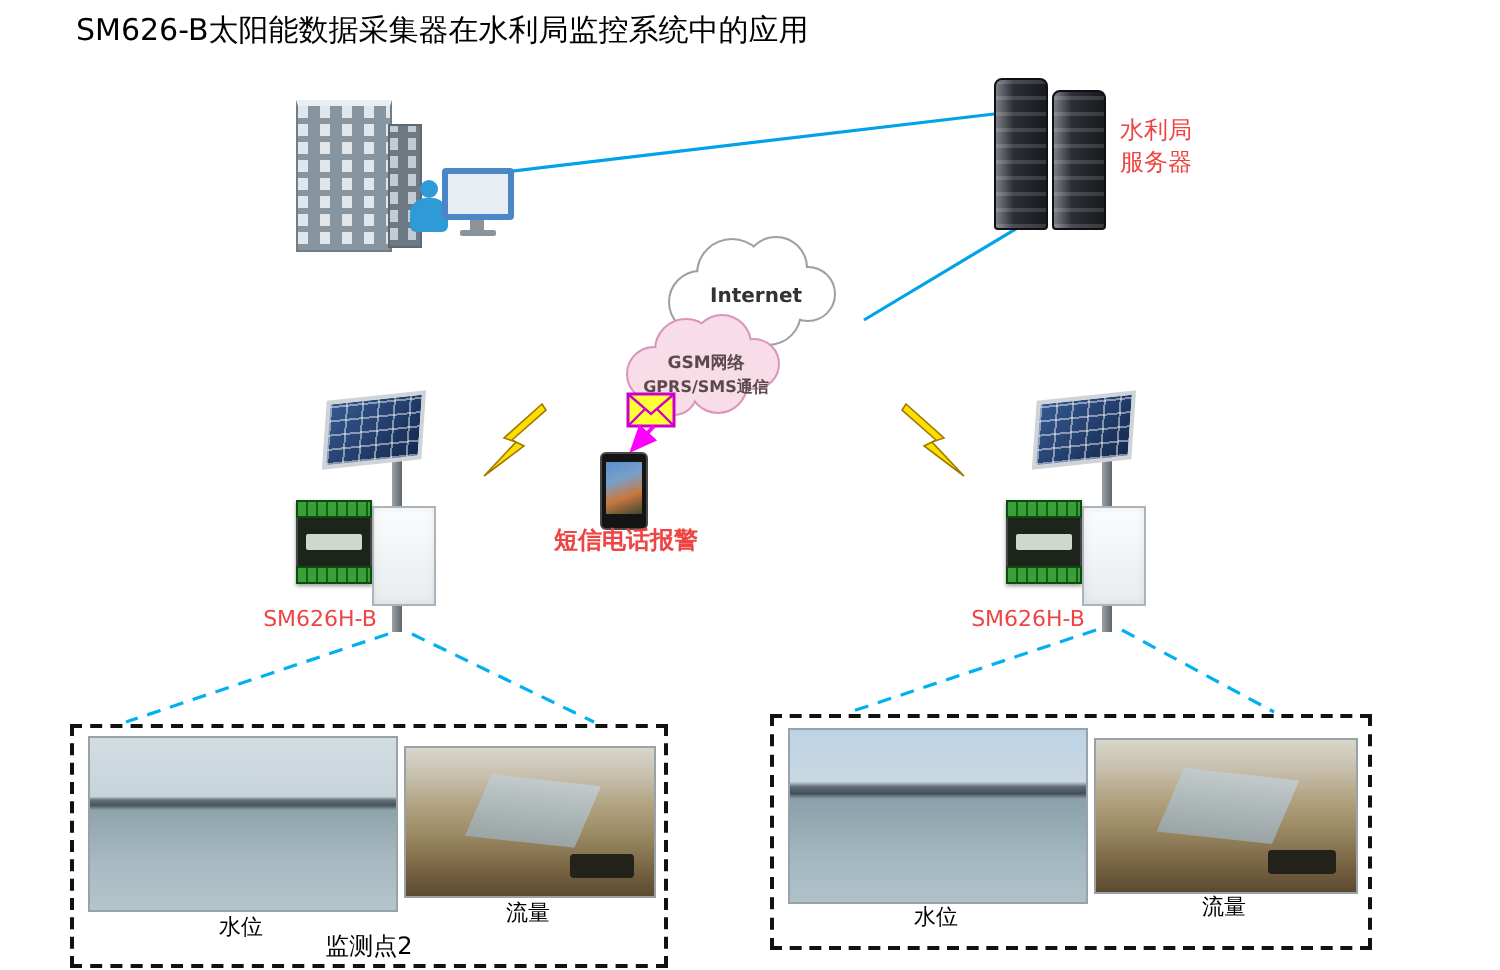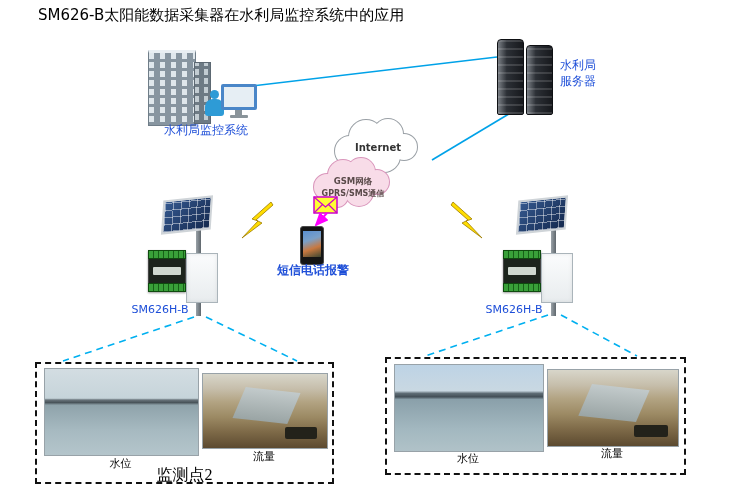--- a/index.html
+++ b/index.html
@@ -1,21 +1,21 @@
 <!DOCTYPE html>
 <html><head>
 <meta charset="utf-8">
 <style>
   html,body{margin:0;padding:0;background:#fff;}
   #canvas{position:relative;width:750px;height:485px;background:#fff;overflow:hidden;
     font-family:"DejaVu Sans","Liberation Sans",sans-serif;color:#000;}
   .abs{position:absolute;}
   #overlay{position:absolute;left:0;top:0;z-index:1;}
   .node{position:absolute;z-index:2;}
-  .lbl{position:absolute;z-index:3;font-size:12px;color:#1d4ed8;text-align:center;line-height:1.3;}
+  .lbl{position:absolute;z-index:3;font-size:12px;color:#ef4444;text-align:center;line-height:1.3;}
   .title{position:absolute;left:38px;top:6px;font-size:15px;font-weight:normal;z-index:3;}
   
   .bmain{position:absolute;left:0;top:0;width:46px;height:72px;
     background:
       repeating-linear-gradient(0deg,#8795a0 0 3px,rgba(0,0,0,0) 3px 9px),
       repeating-linear-gradient(90deg,#dfe7ec 0 5px,#8795a0 5px 11px);
     border:1px solid #6f7d88;border-top:3px solid #e8eef2;}
   .bside{position:absolute;left:46px;top:12px;width:15px;height:60px;
     background:
       repeating-linear-gradient(0deg,#6d7a84 0 3px,rgba(0,0,0,0) 3px 9px),
@@ -130,21 +130,20 @@
     <div class="abs" style="left:57px;top:40px;width:19px;height:26px;">
       <div class="phead"></div>
         <div class="pbody"></div>
     </div>
     <div class="abs" style="left:73px;top:34px;width:36px;height:35px;">
       <div class="screen"></div>
         <div class="stand"></div>
         <div class="base"></div>
     </div>
   </div>
-  <div class="lbl" style="left:150px;top:123px;width:112px;">水利局监控系统</div>
 
   <div class="node" style="left:497px;top:40px;width:56px;height:75px;display:flex;align-items:flex-end;gap:2px;">
     <div class="tower" style="width:25px;height:74px;"></div>
     <div class="tower" style="width:26px;height:68px;"></div>
   </div>
   <div class="lbl" style="left:560px;top:58px;width:48px;text-align:left;">水利局</div>
   <div class="lbl" style="left:560px;top:74px;width:48px;text-align:left;">服务器</div>
 
   <div class="phone" style="left:300px;top:226px;">
     <div class="pscreen"></div>
@@ -180,21 +179,21 @@
   <div class="lbl" style="left:474px;top:303px;width:80px;font-size:11px;">SM626H-B</div>
 
   <div class="sitebox" style="left:35px;top:362px;width:295px;height:118px;">
     <div class="photo ph-water" style="left:7px;top:4px;width:153px;height:86px;"></div>
     <div class="photo ph-flow" style="left:165px;top:9px;width:124px;height:74px;">
       <div class="channel"></div>
       <div class="digger"></div>
     </div>
     <div class="caption" style="left:7px;top:92px;width:153px;">水位</div>
     <div class="caption" style="left:165px;top:85px;width:124px;">流量</div>
-    <div class="caption" style="left:0;top:101px;width:100%;font-size:16px;font-family:Liberation Serif, serif;">监测点2</div>
+    <div class="caption" style="left:0;top:101px;width:100%;font-size:12px;">监测点2</div>
   </div>
 
   <div class="sitebox" style="left:385px;top:357px;width:297px;height:114px;">
     <div class="photo ph-water2" style="left:7px;top:5px;width:148px;height:86px;"></div>
     <div class="photo ph-flow" style="left:160px;top:10px;width:130px;height:76px;">
       <div class="channel"></div>
       <div class="digger"></div>
     </div>
     <div class="caption" style="left:7px;top:92px;width:148px;">水位</div>
     <div class="caption" style="left:160px;top:87px;width:130px;">流量</div>

